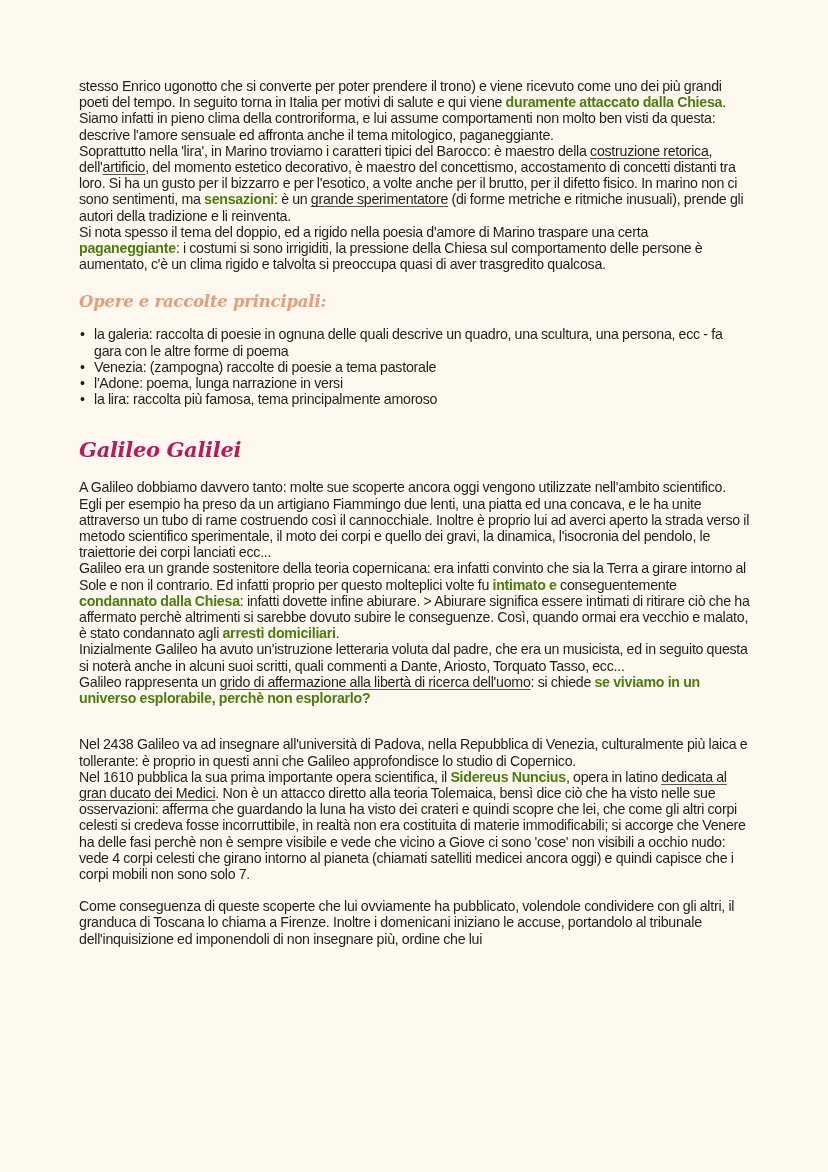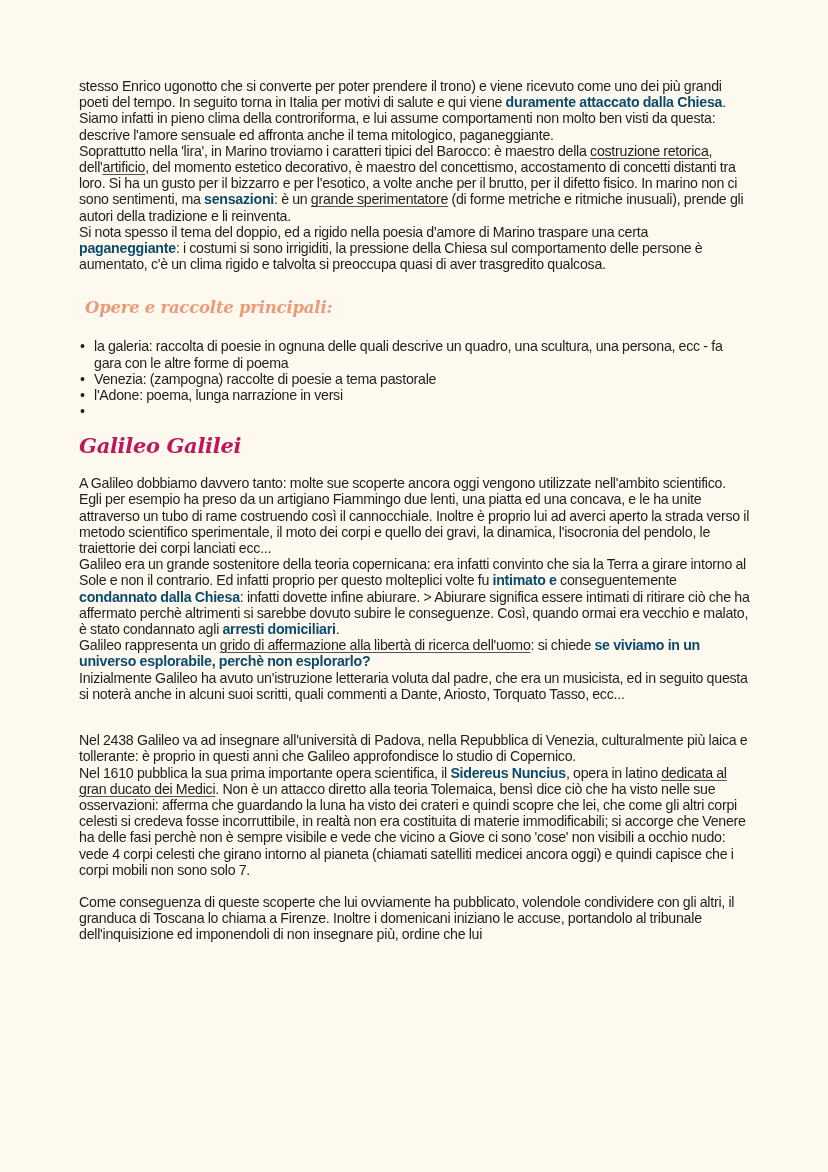--- a/index.html
+++ b/index.html
@@ -26,36 +26,36 @@
     word-spacing: -0.3px;
   }
   .page p {
     margin: 0;
   }
   .gap {
     height: 16px;
   }
   b, .bold {
     font-weight: bold;
-    color: #0c4a6e;
+    color: #4d7c0f;
   }
   .ul {
     text-decoration: underline;
     text-decoration-thickness: 1px;
     text-underline-offset: 2px;
     text-decoration-color: #555;
   }
   h2.subhead {
     font-family: "DejaVu Serif", serif;
     font-style: italic;
     font-weight: bold;
     font-size: 16.5px;
     line-height: 20px;
     color: #ec9a78;
-    margin: 6px;
+    margin: 0;
     letter-spacing: -0.2px;
   }
   h1.title {
     font-family: "DejaVu Serif", serif;
     font-style: italic;
     font-weight: bold;
     font-size: 21px;
     line-height: 26px;
     color: #be185d;
     margin: 0;
@@ -88,35 +88,35 @@
   <p><span>Si nota spesso il tema del doppio, ed a rigido nella poesia d'amore di Marino traspare una certa </span><b>paganeggiante</b><span>: i costumi si sono irrigiditi, la pressione della Chiesa sul comportamento delle persone è aumentato, c'è un clima rigido e talvolta si preoccupa quasi di aver trasgredito qualcosa.</span></p>
 
   <div style="height:20px"></div>
   <h2 class="subhead">Opere e raccolte principali:</h2>
   <div style="height:14px"></div>
 
   <ul class="works">
     <li><span class="bullet">•</span><span>la galeria: raccolta di poesie in ognuna delle quali descrive un quadro, una scultura, una persona, ecc - fa gara con le altre forme di poema</span></li>
     <li><span class="bullet">•</span><span>Venezia: (zampogna) raccolte di poesie a tema pastorale</span></li>
     <li><span class="bullet">•</span><span>l'Adone: poema, lunga narrazione in versi</span></li>
-    <li><span class="bullet">•</span></li>
+    <li><span class="bullet">•</span><span>la lira: raccolta più famosa, tema principalmente amoroso</span></li>
   </ul>
 
   <div style="height:30px"></div>
 
   <h1 class="title">Galileo Galilei</h1>
   <div style="height:16px"></div>
 
   <p>A Galileo dobbiamo davvero tanto: molte sue scoperte ancora oggi vengono utilizzate nell'ambito scientifico. Egli per esempio ha preso da un artigiano Fiammingo due lenti, una piatta ed una concava, e le ha unite attraverso un tubo di rame costruendo così il cannocchiale. Inoltre è proprio lui ad averci aperto la strada verso il metodo scientifico sperimentale, il moto dei corpi e quello dei gravi, la dinamica, l'isocronia del pendolo, le traiettorie dei corpi lanciati ecc...</p>
 
   <p><span>Galileo era un grande sostenitore della teoria copernicana: era infatti convinto che sia la Terra a girare intorno al Sole e non il contrario. Ed infatti proprio per questo molteplici volte fu </span><b>intimato e</b><span> conseguentemente </span><b>condannato dalla Chiesa</b><span>: infatti dovette infine abiurare. &gt; Abiurare significa essere intimati di ritirare ciò che ha affermato perchè altrimenti si sarebbe dovuto subire le conseguenze. Così, quando ormai era vecchio e malato, è stato condannato agli </span><b>arresti domiciliari</b><span>.</span></p>
 
+  <p>Inizialmente Galileo ha avuto un'istruzione letteraria voluta dal padre, che era un musicista, ed in seguito questa si noterà anche in alcuni suoi scritti, quali commenti a Dante, Ariosto, Torquato Tasso, ecc...</p>
+
   <p><span>Galileo rappresenta un </span><span class="ul">grido di affermazione alla libertà di ricerca dell'uomo</span><span>: si chiede </span><b>se viviamo in un universo esplorabile, perchè non esplorarlo?</b></p>
-
-  <p>Inizialmente Galileo ha avuto un'istruzione letteraria voluta dal padre, che era un musicista, ed in seguito questa si noterà anche in alcuni suoi scritti, quali commenti a Dante, Ariosto, Torquato Tasso, ecc...</p>
 
   <div style="height:16px"></div>
   <div style="height:14px"></div>
 
   <p>Nel 2438 Galileo va ad insegnare all'università di Padova, nella Repubblica di Venezia, culturalmente più laica e tollerante: è proprio in questi anni che Galileo approfondisce  lo studio di Copernico.</p>
 
   <p><span>Nel 1610 pubblica la sua prima importante opera scientifica, il </span><b>Sidereus Nuncius</b><span>, opera in latino </span><span class="ul">dedicata al gran ducato dei Medici</span><span>. Non è un attacco diretto alla teoria Tolemaica, bensì dice ciò che ha visto nelle sue osservazioni: afferma che guardando la luna ha visto dei crateri e quindi scopre che lei, che come gli altri corpi celesti si credeva fosse incorruttibile, in realtà non era costituita di materie immodificabili; si accorge che Venere ha delle fasi perchè non è sempre visibile e vede che vicino a Giove ci sono 'cose' non visibili a occhio nudo: vede 4 corpi celesti che girano intorno al pianeta (chiamati satelliti medicei ancora oggi) e quindi capisce che i corpi mobili non sono solo 7.</span></p>
 
   <div class="gap"></div>
 

